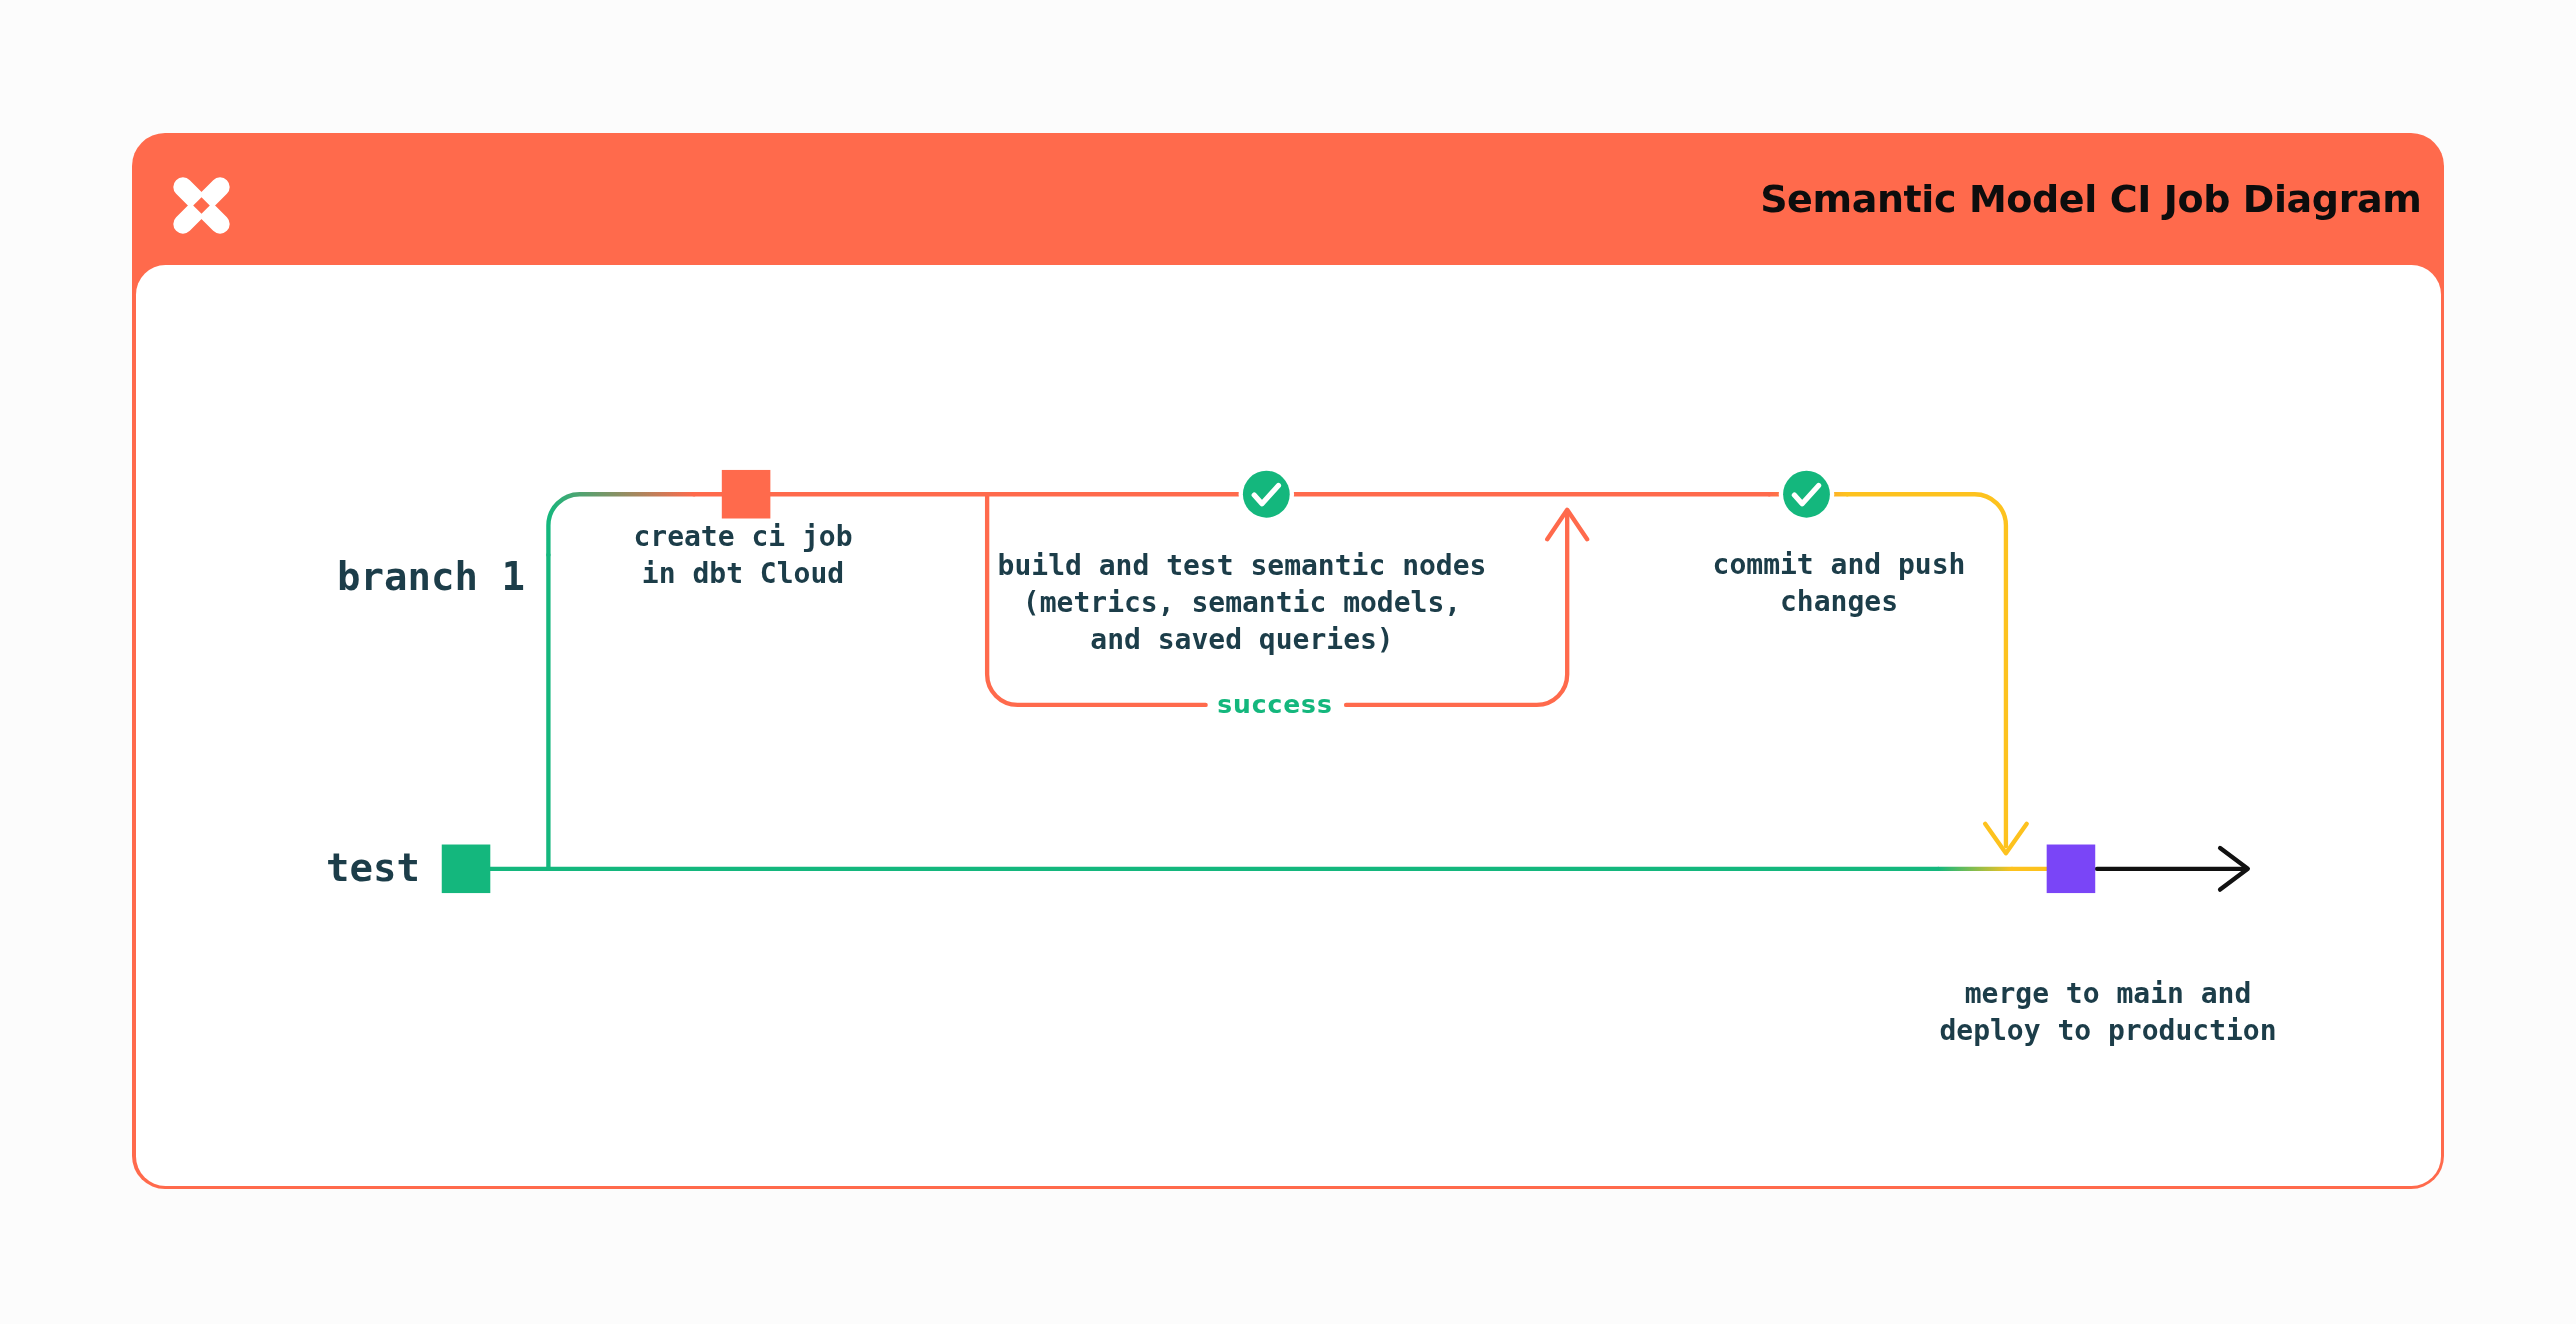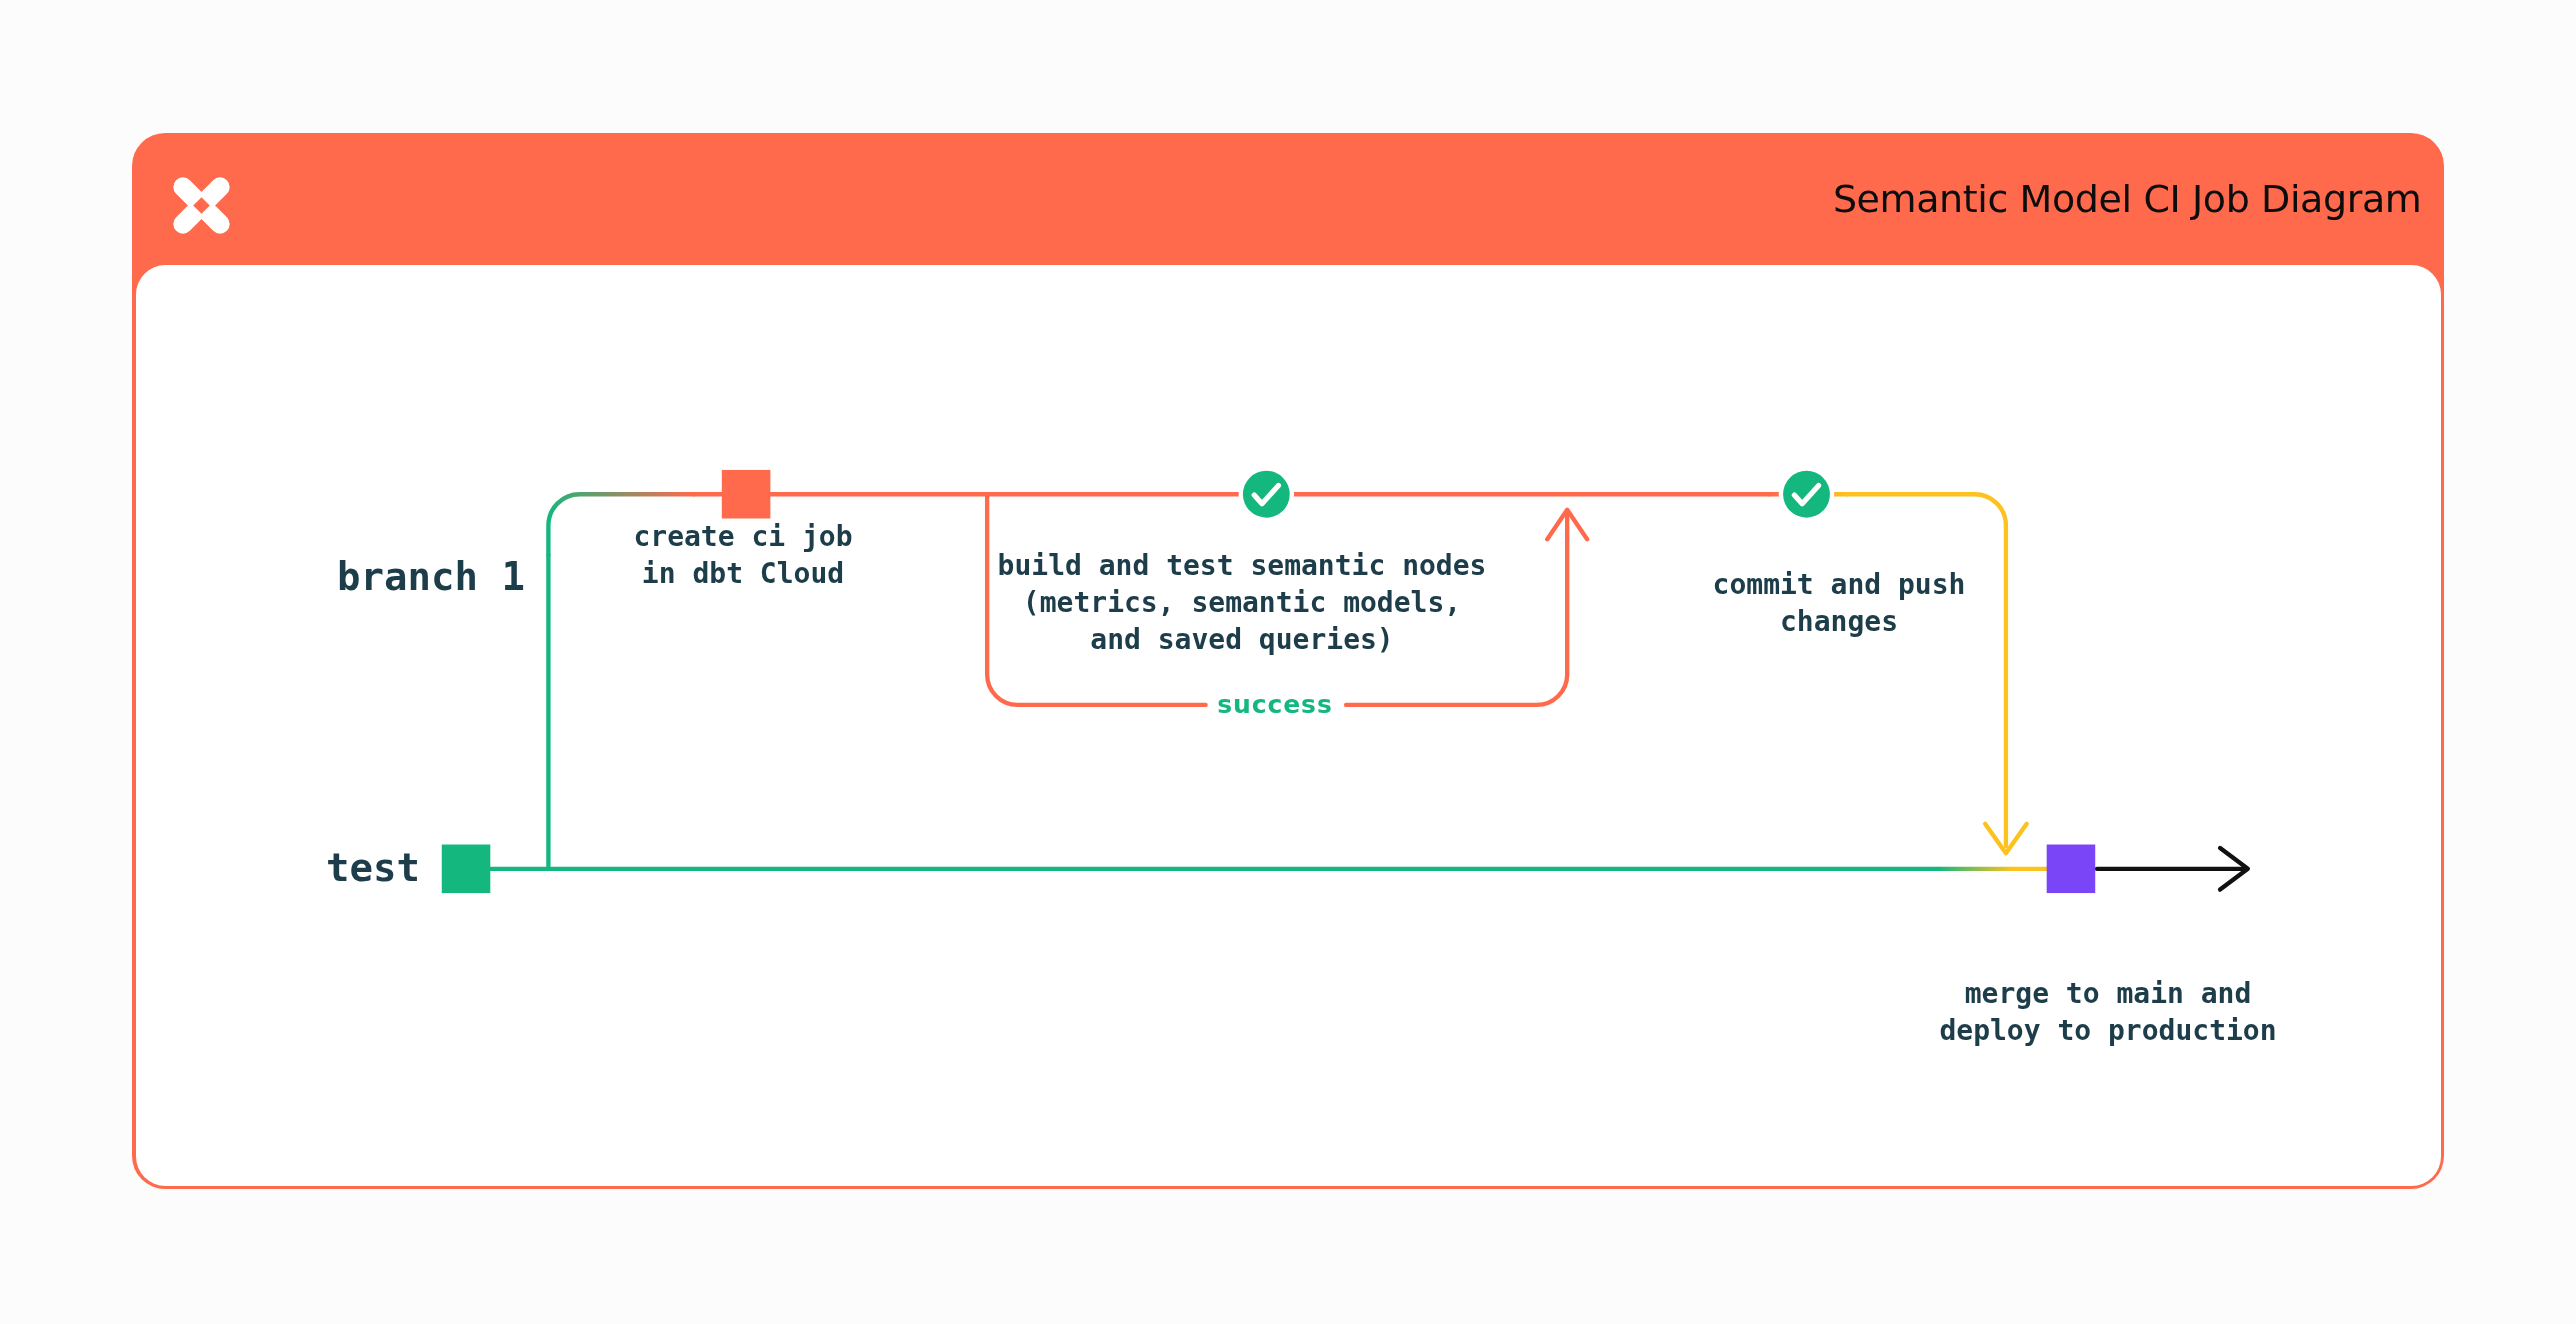--- a/index.html
+++ b/index.html
@@ -19,21 +19,21 @@
     background:#ffffff;border-radius:29.5px;
   }
   .header{
     position:absolute;left:0;right:0;top:0;height:132px;
   }
   .logo{
     position:absolute;left:35px;top:38px;width:69px;height:69px;
   }
   .title{
     position:absolute;right:22.6px;top:50%;transform:translateY(-50%);
-    font-size:38px;font-weight:normal;color:#0d0d0d;
+    font-size:38px;font-weight:bold;color:#0d0d0d;
     font-family:"DejaVu Sans", sans-serif;
     letter-spacing:-0.4px;
   }
   svg.diagram{
     position:absolute;left:0;top:0;width:2576px;height:1324px;
   }
   .label{
     position:absolute;transform:translate(-50%,-50%);
     font-family:"DejaVu Sans Mono", monospace;
     font-weight:bold;font-size:28px;line-height:37px;
@@ -121,18 +121,18 @@
   </g>
 </svg>
 
 <div class="label branch-name" style="left:431px;top:576px;">branch 1</div>
 <div class="label branch-name" style="left:373px;top:867px;">test</div>
 <div class="label" style="left:743px;top:555px;">create ci job
 in dbt Cloud</div>
 <div class="label" style="left:1242px;top:602px;">build and test semantic nodes
 (metrics, semantic models,
 and saved queries)</div>
-<div class="label" style="left:1839px;top:603px;">commit and push
+<div class="label" style="left:1839px;top:583px;">commit and push
 changes</div>
 <div class="label" style="left:2108px;top:1012px;">merge to main and
 deploy to production</div>
 <div class="label success" style="left:1275px;top:704px;">success</div>
 
 
 </body></html>

